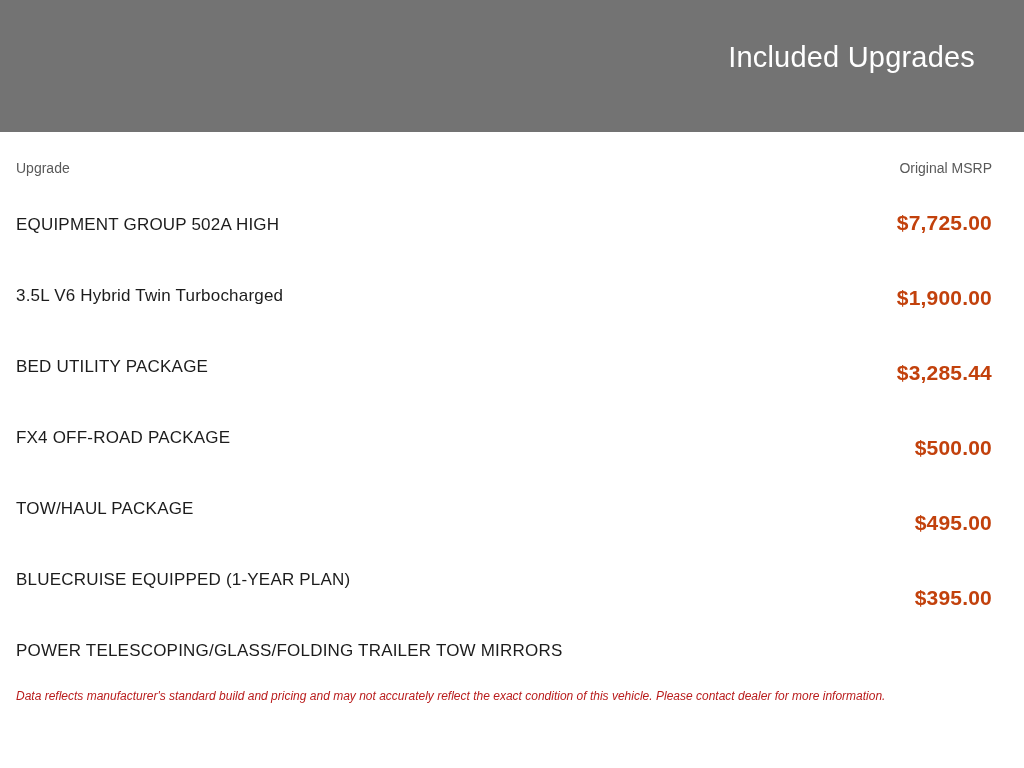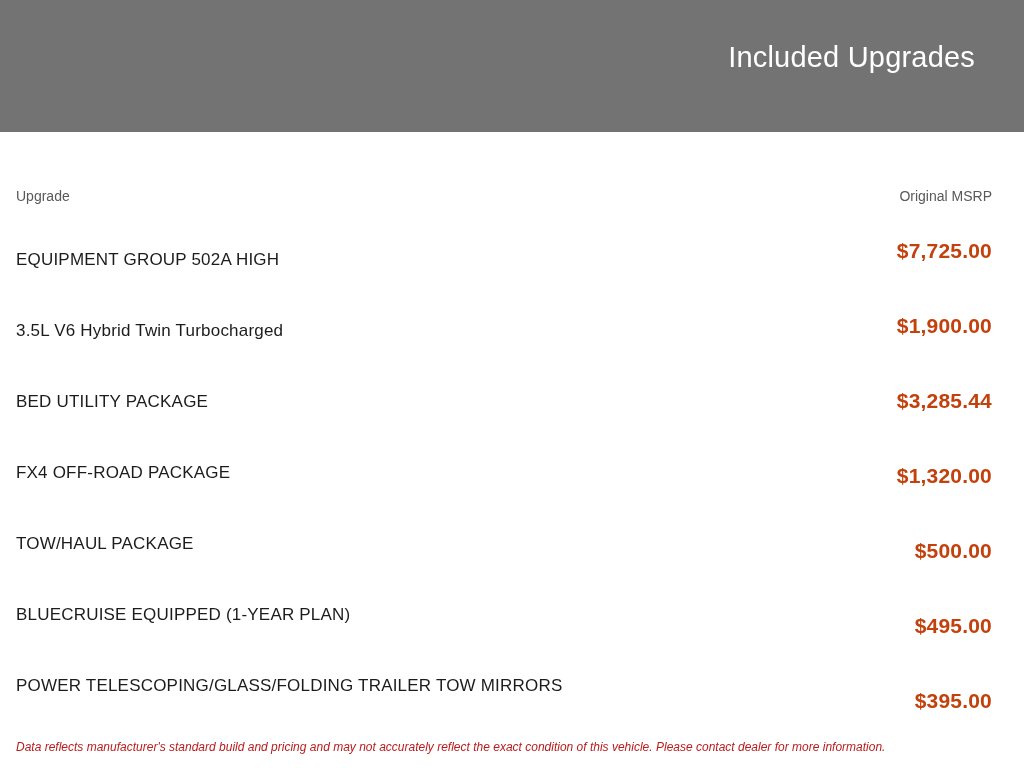--- a/index.html
+++ b/index.html
@@ -32,29 +32,28 @@
     padding: 0 32px 0 16px;
     box-sizing: border-box;
   }
   .col-headers {
     display: flex;
     justify-content: space-between;
     padding-top: 27px;
     font-size: 14px;
     line-height: 18px;
     color: #595959;
-    margin-top: 28px;
   }
   .cols {
     display: flex;
     margin-top: 33px;
   }
   .names-col {
     width: 560px;
-    margin-top: 10px;
+    margin-top: 3px;
     flex: 0 0 560px;
   }
   .name-cell {
     height: 71px;
     font-size: 17px;
     line-height: 23px;
     color: #1c1c1c;
     letter-spacing: 0.2px;
   }
   .name-cell:last-child {
@@ -104,21 +103,20 @@
       <div class="name-cell">BED UTILITY PACKAGE</div>
       <div class="name-cell">FX4 OFF-ROAD PACKAGE</div>
       <div class="name-cell">TOW/HAUL PACKAGE</div>
       <div class="name-cell">BLUECRUISE EQUIPPED (1-YEAR PLAN)</div>
       <div class="name-cell">POWER TELESCOPING/GLASS/FOLDING TRAILER TOW MIRRORS</div>
     </div>
     <div class="prices-col">
       <div class="price-cell">$7,725.00</div>
       <div class="price-cell">$1,900.00</div>
       <div class="price-cell">$3,285.44</div>
-      <div class="price-cell">$1,320.00</div>
       <div class="price-cell">$500.00</div>
       <div class="price-cell">$495.00</div>
       <div class="price-cell">$395.00</div>
     </div>
   </div>
 
   <div class="disclaimer">Data reflects manufacturer's standard build and pricing and may not accurately reflect the exact condition of this vehicle. Please contact dealer for more information.</div>
 
 </div>
 

